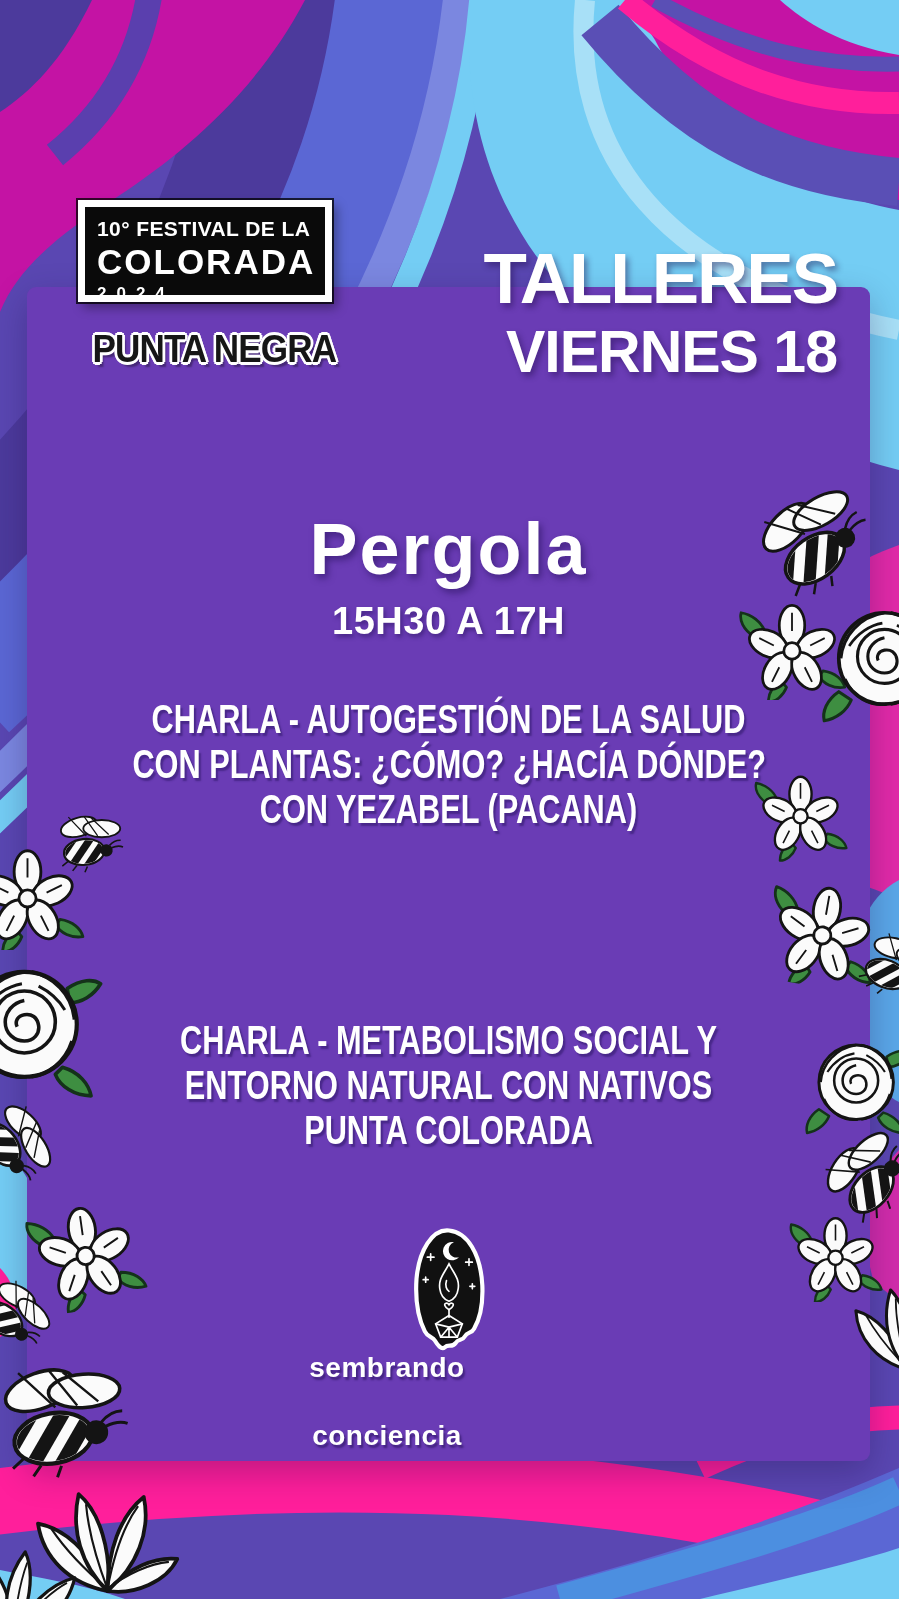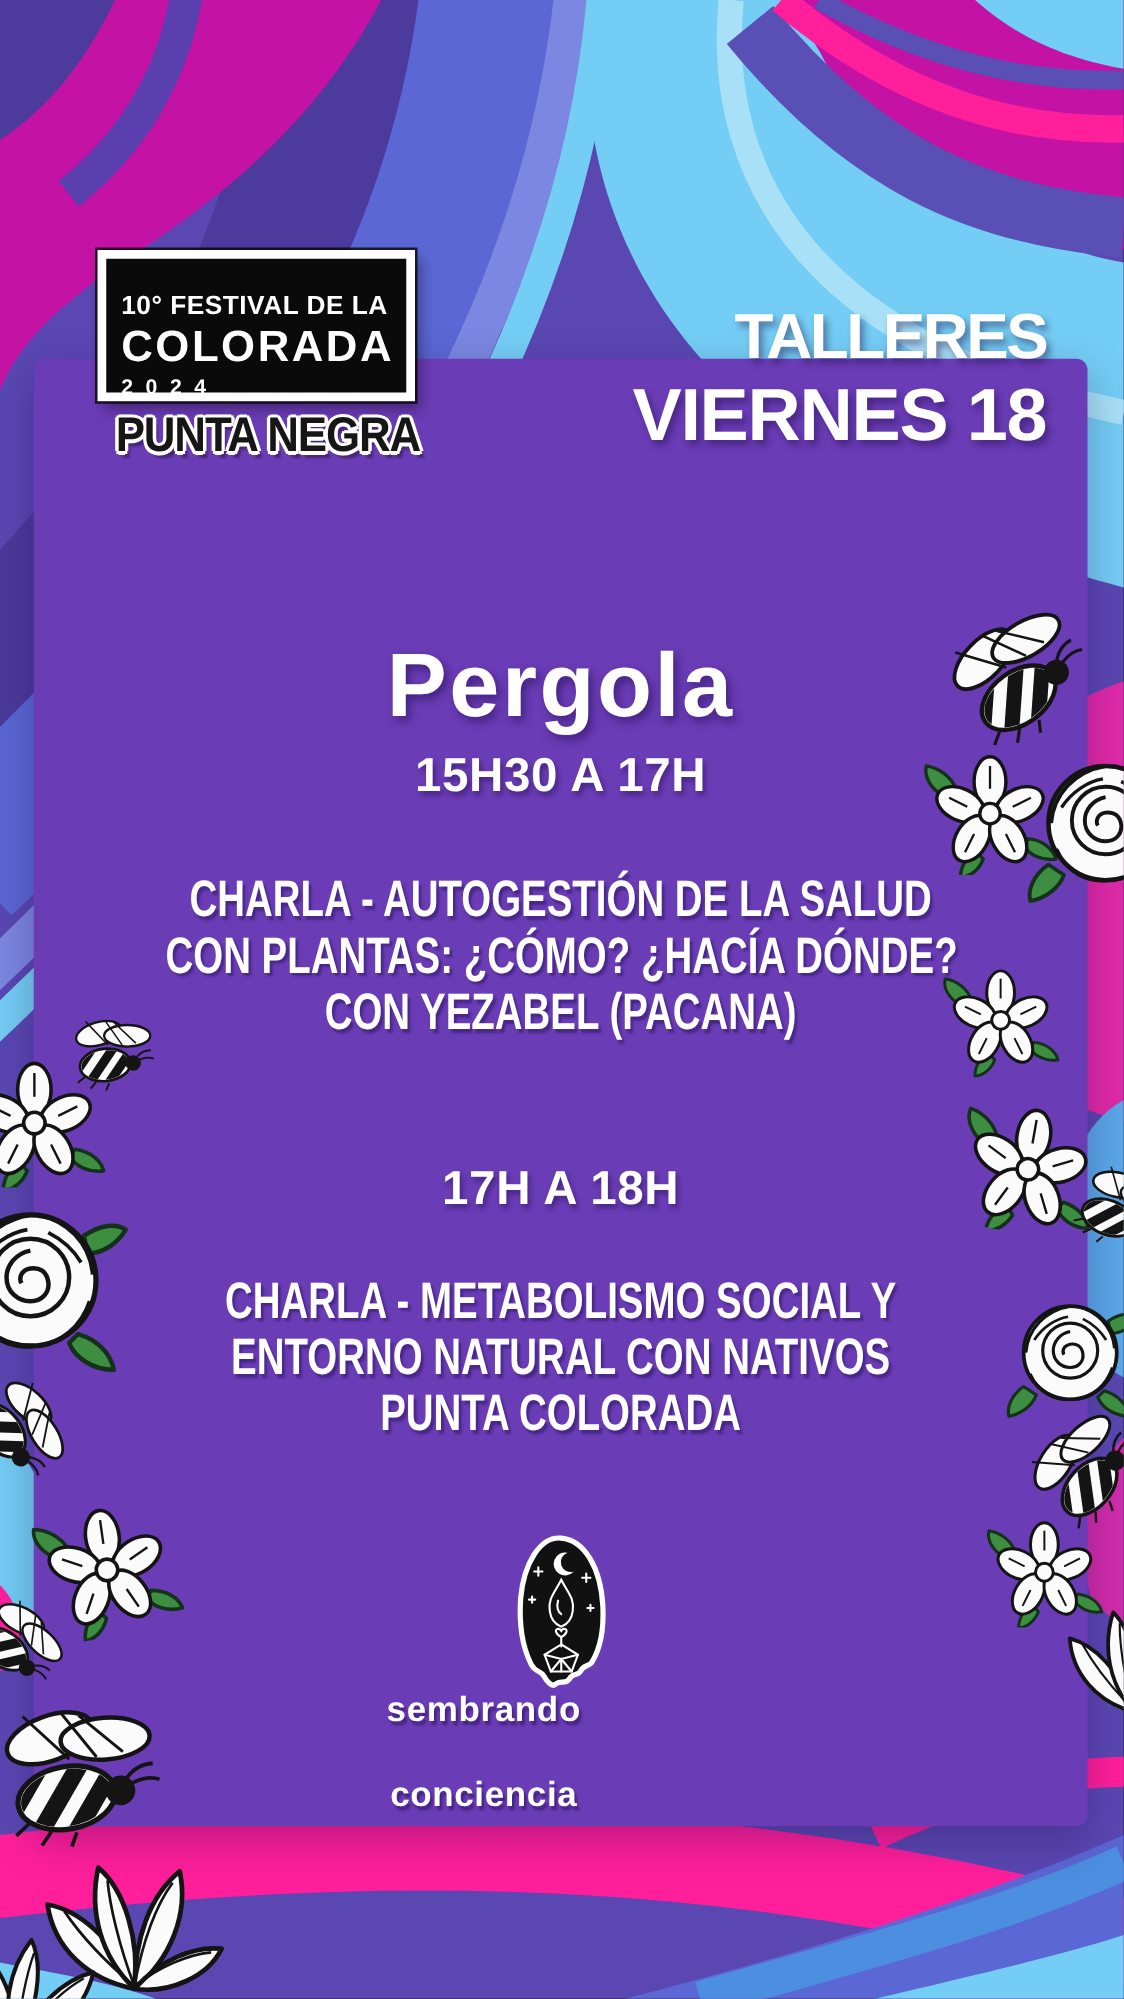--- a/index.html
+++ b/index.html
@@ -12,40 +12,40 @@
   .card{
     position:absolute;left:27px;top:287px;width:843px;height:1174px;
     background:#6A3CB5;border-radius:9px;z-index:1;
     box-shadow:0 12px 34px rgba(25,8,60,.28);
   }
   .deco{position:absolute;z-index:2;pointer-events:none;}
   .deco svg{display:block;width:100%;height:100%;overflow:visible;}
   .txt{position:absolute;z-index:3;color:#ffffff;}
 
   .badge{
-    position:absolute;left:78px;top:200px;width:254px;height:121px;z-index:3;
+    position:absolute;left:78px;top:200px;width:254px;height:102px;z-index:3;
     background:#0a0a0a;border:7px solid #ffffff;box-sizing:border-box;
     box-shadow:0 0 0 2px rgba(0,0,0,.75),5px 6px 10px rgba(0,0,0,.35);
-    padding:26px 12px;color:#fff;
+    padding:10px 12px;color:#fff;
   }
   .badge-line1{font-size:21px;font-weight:bold;letter-spacing:.4px;white-space:nowrap;}
   .badge-line2{font-size:35px;font-weight:800;letter-spacing:2px;margin-top:1px;white-space:nowrap;}
   .badge-year{font-size:17px;font-weight:bold;letter-spacing:10px;text-align:left;margin-top:2px;padding-right:2px;}
 
   .location{
     left:80px;top:327px;width:250px;text-align:center;
     font-size:39px;font-weight:800;letter-spacing:-1px;color:#161616;
     transform:scaleX(.9);transform-origin:center;white-space:nowrap;
     text-shadow:-2px -2px 0 #fff,2px -2px 0 #fff,-2px 2px 0 #fff,2px 2px 0 #fff,
                  0 -3px 0 #fff,0 3px 0 #fff,-3px 0 0 #fff,3px 0 0 #fff,
                  4px 5px 2px rgba(0,0,0,.35);
   }
   .header{right:62px;top:243px;text-align:right;}
   .header-title{
-    font-size:51px;font-weight:800;letter-spacing:-2px;line-height:1;white-space:nowrap;
+    font-size:71px;font-weight:800;letter-spacing:-2px;line-height:1;white-space:nowrap;
     text-shadow:3px 4px 6px rgba(30,12,70,.45);
     margin-left:21px;
   }
   .header-date{
     font-size:59px;font-weight:800;letter-spacing:-1px;line-height:1;margin-top:9px;white-space:nowrap;
     text-shadow:3px 4px 6px rgba(30,12,70,.45);
   }
   .venue{
     left:27px;top:508px;width:843px;text-align:center;
     font-size:72px;font-weight:800;letter-spacing:2px;
@@ -306,21 +306,20 @@
 
   <div class="txt venue">Pergola</div>
 
   <div class="txt time time-1">15H30 A 17H</div>
   <div class="txt talk talk-1">
     <div>CHARLA - AUTOGESTIÓN DE LA SALUD</div>
     <div>CON PLANTAS: ¿CÓMO? ¿HACÍA DÓNDE?</div>
     <div>CON YEZABEL (PACANA)</div>
   </div>
 
-  <div class="txt time time-2">17H A 18H</div>
   <div class="txt talk talk-2">
     <div>CHARLA - METABOLISMO SOCIAL Y</div>
     <div>ENTORNO NATURAL CON NATIVOS</div>
     <div>PUNTA COLORADA</div>
   </div>
 
   <div class="deco brand-logo" style="z-index:3">
       <svg>
         <use href="#sym-blob"></use>
       </svg>

